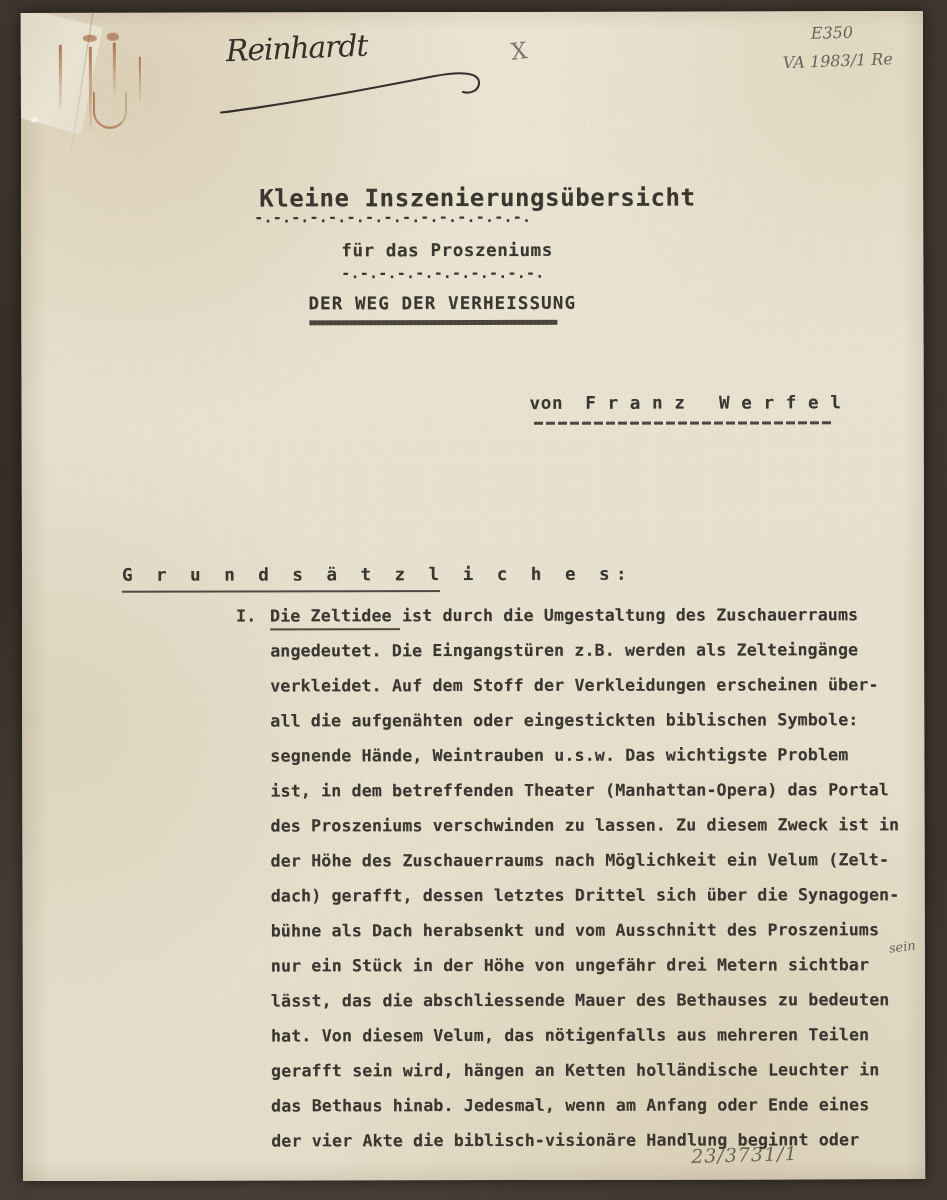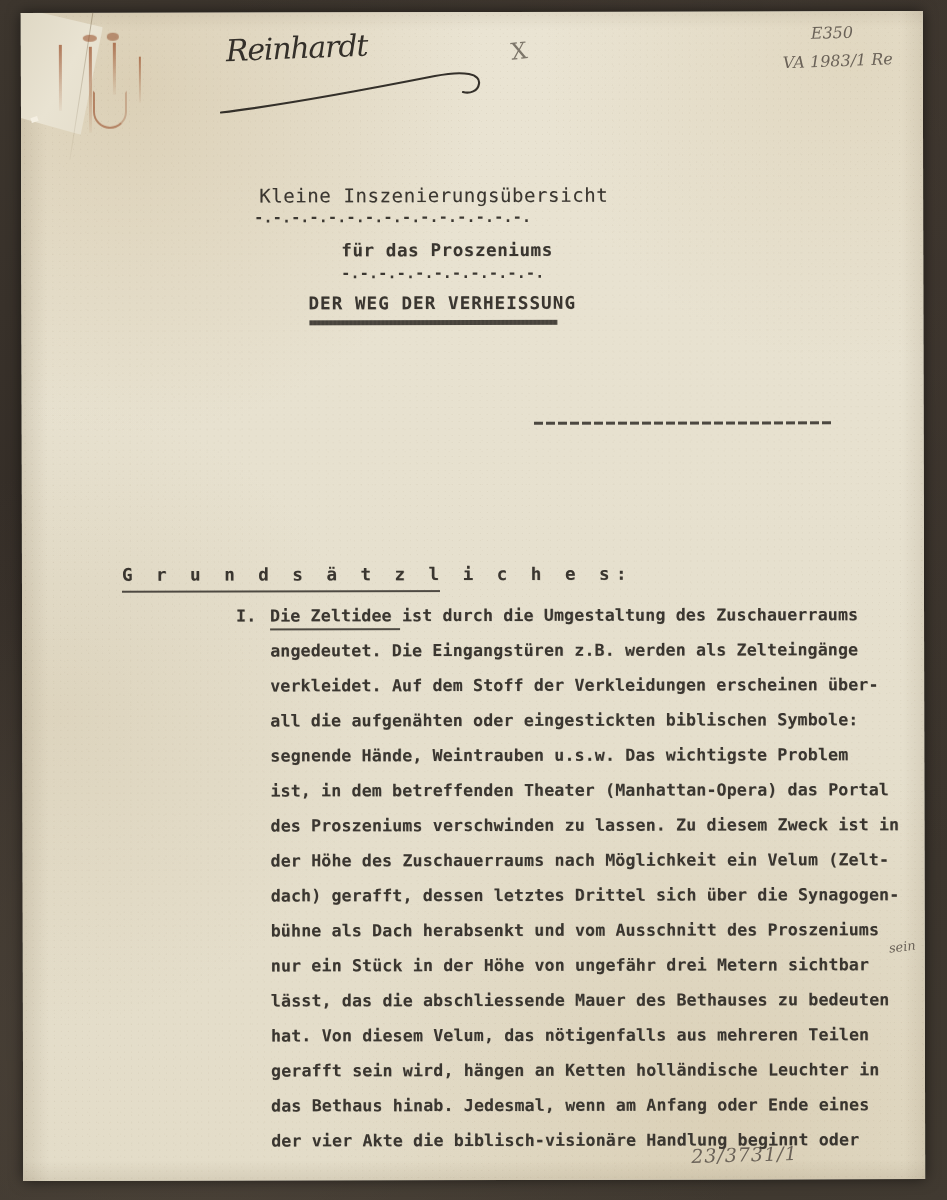--- a/index.html
+++ b/index.html
@@ -147,23 +147,23 @@
   }
   .typed {
     position: absolute;
     font-family: "DejaVu Sans Mono", "Liberation Mono", monospace;
     color: #3a3630;
     white-space: pre;
     text-shadow: 0.35px 0.25px 0 rgba(58,54,48,0.30);
   }
 
   .t-title {
-    font-size: 19px;
+    font-size: 24px;
     letter-spacing: 0.6px;
-    font-weight: 400;
+    font-weight: 700;
   }
   .t-sub {
     font-size: 17.5px;
     letter-spacing: 0.6px;
     font-weight: 600;
   }
   .t-work {
     font-size: 17.5px;
     letter-spacing: 1.1px;
     font-weight: 700;
@@ -299,20 +299,21 @@
 
       <div class="typed t-title" style="left:238px; top:172px;">Kleine Inszenierungsübersicht</div>
       <div class="dashrow" style="left:233px; top:196px;">-.-.-.-.-.-.-.-.-.-.-.-.-.-.-.</div>
 
       <div class="typed t-sub" style="left:320px; top:228px;">für das Proszeniums</div>
       <div class="dashrow" style="left:320px; top:252px;">-.-.-.-.-.-.-.-.-.-.-.</div>
 
       <div class="typed t-work" style="left:287px; top:281px;">DER WEG DER VERHEISSUNG</div>
       <div class="heavyrule" style="left:288px; top:308px; width:248px;"></div>
 
+      <div class="typed t-author" style="left:508px; top:381px;">von  F r a n z   W e r f e l</div>
       <div class="dashrule" style="left:512px; top:410px; width:300px;"></div>
 
       <div class="typed t-heading" style="left:100px; top:552px; letter-spacing:6.5px;">G r u n d s ä t z l i c h e s:</div>
       <div class="underrule" style="left:100px; top:578px; width:318px;"></div>
 
       <div class="typed t-body" style="left:214px; top:594px;">I.</div>
       <div class="underrule" style="left:248px; top:616px; width:130px;"></div>
 
       <div class="typed t-body" style="left:248px; top:594px;">Die Zeltidee ist durch die Umgestaltung des Zuschauerraums</div>
       <div class="typed t-body" style="left:248px; top:629px;">angedeutet. Die Eingangstüren z.B. werden als Zelteingänge</div>

